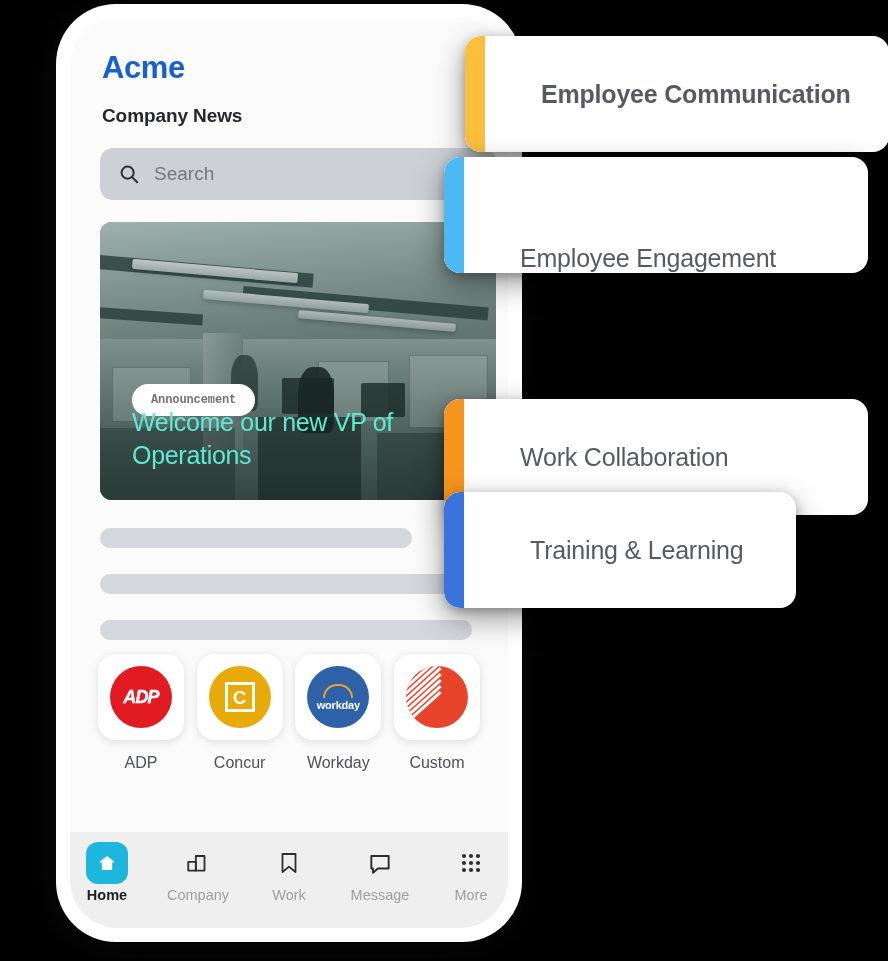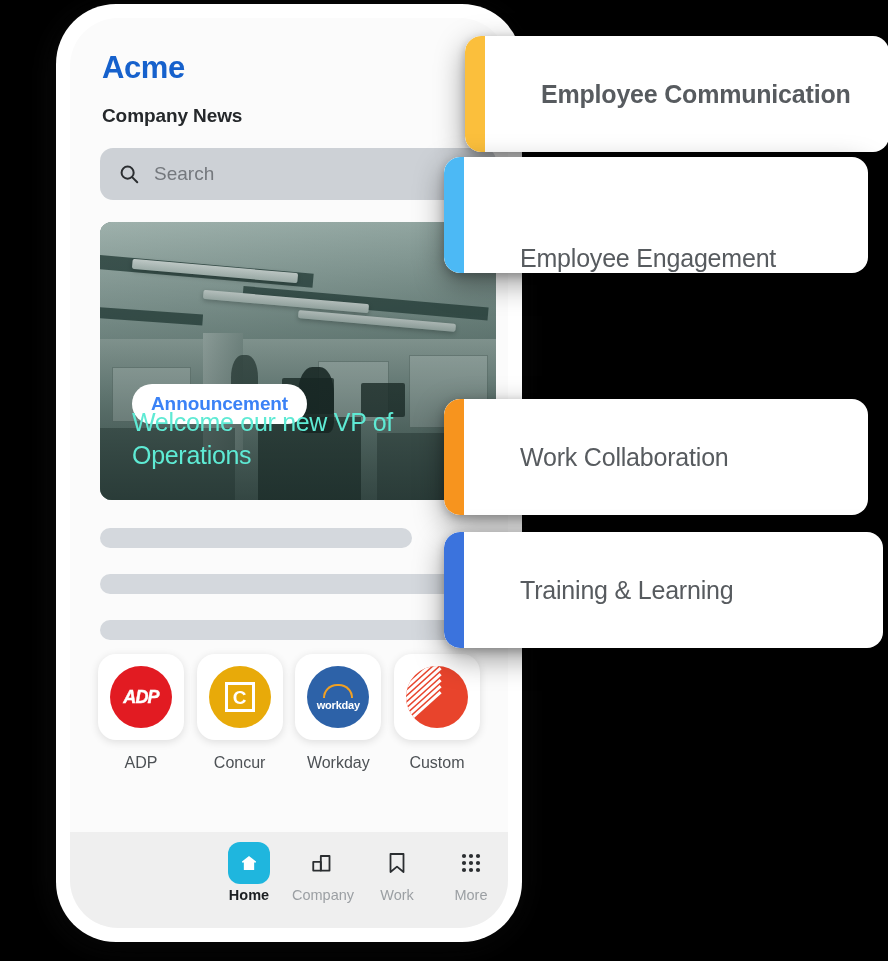--- a/index.html
+++ b/index.html
@@ -168,24 +168,25 @@
     background: linear-gradient(180deg, rgba(41,67,62,0.18) 0%, rgba(30,52,48,0.42) 58%, rgba(22,40,37,0.62) 100%);
   }
 
   .hero-badge {
     position: absolute;
     left: 32px;
     top: 162px;
     background: #ffffff;
     border-radius: 20px;
     padding: 9px 19px;
-    font-size: 19px;
+    font-size: 12px;
     font-weight: bold;
-    color: #3b82f6;
+    color: #737373;
     letter-spacing: -0.1px;
+    font-family: Liberation Mono, monospace;
   }
 
   .hero-title {
     position: absolute;
     left: 32px;
     bottom: 28px;
     width: 300px;
     font-size: 25px;
     color: #5eead4;
     line-height: 1.32;
@@ -272,21 +273,21 @@
 
   
   .bottom-nav {
     position: absolute;
     left: 0; right: 0; bottom: 0;
     height: 96px;
     background: #efefef;
     display: flex;
     align-items: flex-start;
     padding-top: 14px;
-    justify-content: flex-end;
+    justify-content: space-between;
   }
   .nav-item {
     width: 74px; text-align: center;
     display: flex; flex-direction: column; align-items: center; gap: 7px;
   }
   .nav-icon { height: 34px; display: flex; align-items: center; justify-content: center; }
   .home-chip {
     width: 42px; height: 42px; border-radius: 12px;
     background: #1fb6de;
     display: flex; align-items: center; justify-content: center;
@@ -316,21 +317,21 @@
     padding-left: 56px;
     font-size: 25px;
     color: #575b5f;
     letter-spacing: -0.2px;
   }
 
   #card-0 { left: 465px; top: 36px;  width: 424px; font-weight: bold; }
   #card-1 { left: 444px; top: 157px; width: 424px; align-items: flex-end; }
   #card-2 { left: 444px; top: 278px; width: 424px; }
   #card-3 { left: 444px; top: 399px; width: 424px; }
-  #card-4 { left: 444px; top: 532px; width: 439px; }
+  #card-4 { left: 444px; top: 492px; width: 352px; gap: 10px; }
 </style>
 </head>
 <body>
 
 <div id="stage">
 
   <div class="phone-shadow"></div>
 
   <div class="phone">
     <div class="phone-screen">
@@ -463,20 +464,28 @@
 
         <div class="nav-item">
           <div class="nav-icon">
             <svg width="24" height="26" viewBox="0 0 24 26" fill="none" stroke="#2b2e31" stroke-width="1.8" stroke-linejoin="round">
               <path d="M5.5 4h13v18l-6.5-5.4L5.5 22z"></path>
             </svg>
           </div>
           <div class="nav-label">Work</div>
         </div>
 
+        <div class="nav-item">
+          <div class="nav-icon">
+            <svg width="26" height="26" viewBox="0 0 24 24" fill="none" stroke="#2b2e31" stroke-width="1.8" stroke-linejoin="round">
+              <path d="M4 5.5h16v11.5H10l-4.5 4v-4H4z"></path>
+            </svg>
+          </div>
+          <div class="nav-label">Message</div>
+        </div>
 
         <div class="nav-item">
           <div class="nav-icon">
             <svg width="24" height="24" viewBox="0 0 24 24" fill="#2b2e31">
               <circle cx="5" cy="5" r="2.1"></circle>
                 <circle cx="12" cy="5" r="2.1"></circle>
                 <circle cx="19" cy="5" r="2.1"></circle>
               <circle cx="5" cy="12" r="2.1"></circle>
                 <circle cx="12" cy="12" r="2.1"></circle>
                 <circle cx="19" cy="12" r="2.1"></circle>

